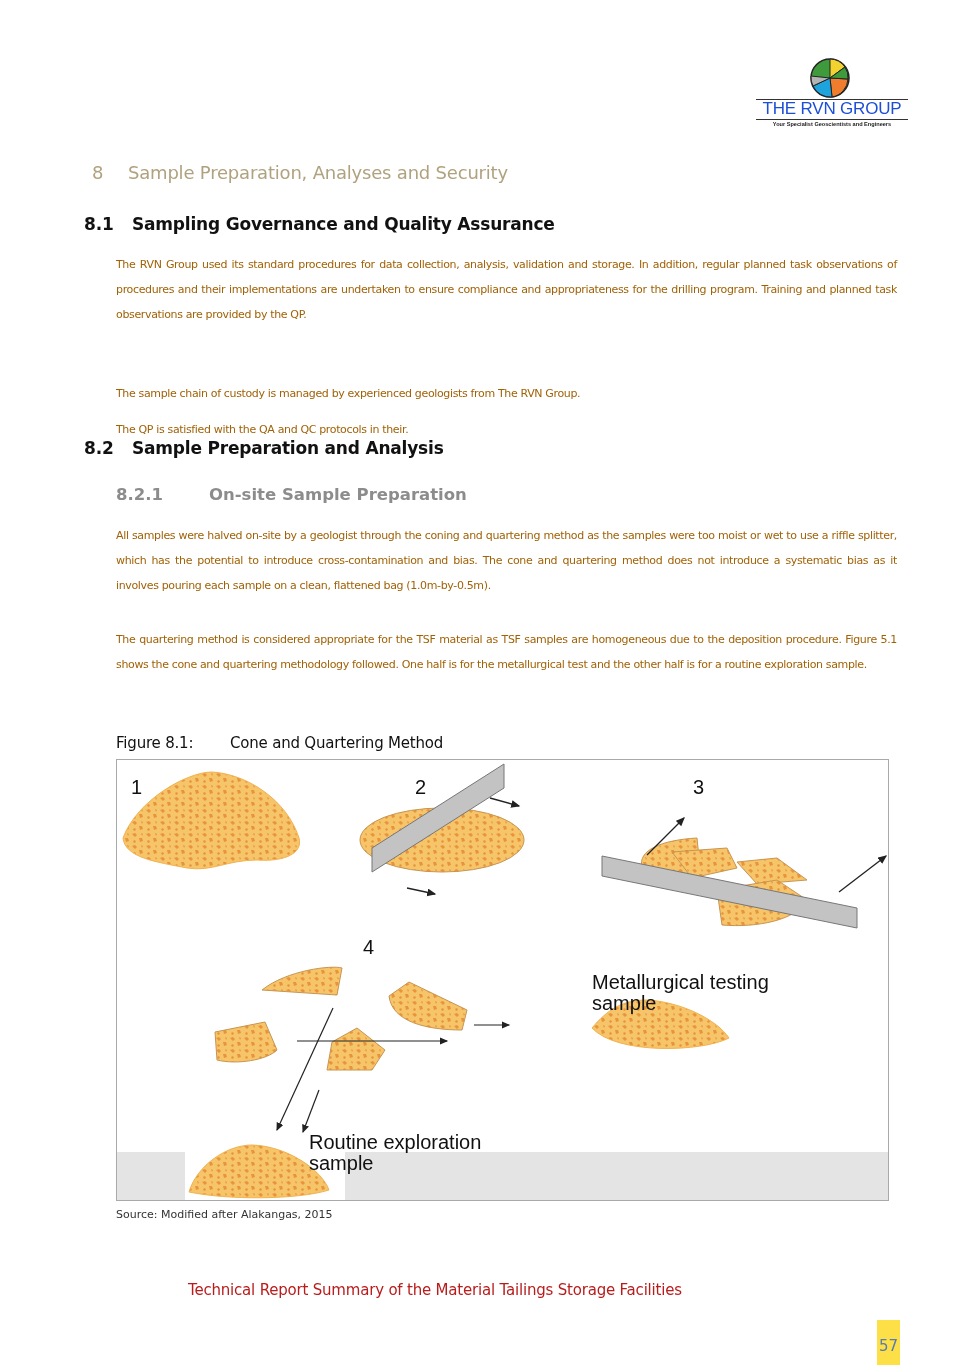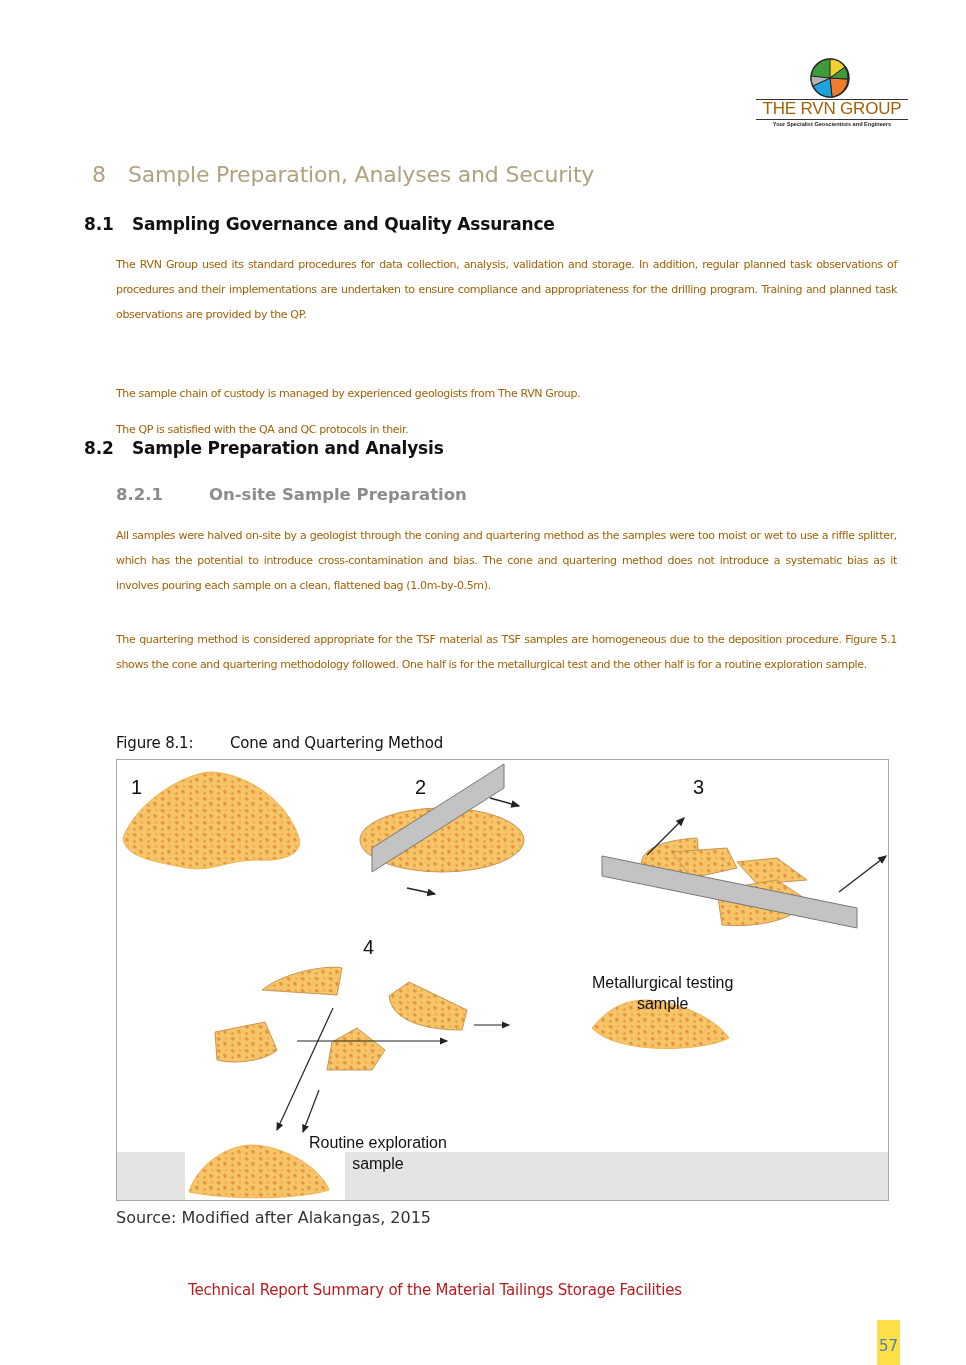--- a/index.html
+++ b/index.html
@@ -6,48 +6,48 @@
   body { width: 966px; height: 1365px; position: relative; overflow: hidden;
          font-family: "DejaVu Sans", sans-serif; color: #1a1a1a; }
   .abs { position: absolute; }
 
   
   .logo { left: 752px; top: 58px; width: 160px; height: 78px; }
   .logo svg.wheel { position: absolute; left: 56px; top: 0; }
   .logo-rule { position: absolute; left: 4px; width: 152px; height: 1px; background: #333; }
   .logo-name { position: absolute; left: 2px; top: 42px; width: 156px; text-align: center;
                font-family: "Liberation Sans", sans-serif; font-size: 17px; letter-spacing: -0.2px;
-               color: #a16207; line-height: 18px; }
+               color: #1d4ed8; line-height: 18px; }
   .logo-tag { position: absolute; left: 2px; top: 63px; width: 156px; text-align: center;
               font-family: "Liberation Sans", sans-serif; font-size: 5.6px; color: #222; font-weight: bold; }
 
   
-  .h1 { left: 92px; top: 162px; font-size: 22px; color: #b0a27f; font-weight: normal;
+  .h1 { left: 92px; top: 162px; font-size: 18px; color: #b0a27f; font-weight: normal;
         letter-spacing: -0.2px; white-space: nowrap; }
   .h1 .num { display: inline-block; width: 36px; }
   .h2 { left: 67px; font-size: 17px; font-weight: bold; color: #111; white-space: nowrap; letter-spacing: -0.2px; margin-left: 17px; }
   .h2 .num { display: inline-block; width: 48px; }
   .h3 { left: 116px; top: 485px; font-size: 16.5px; font-weight: bold; color: #8c8c8c; white-space: nowrap; }
   .h3 .num { display: inline-block; width: 93px; }
 
   .para { left: 116px; width: 781px; font-size: 11px; line-height: 25px; text-align: justify;
           color: #a16207; letter-spacing: -0.35px; }
   .para.single { white-space: nowrap; margin-top: 24px; }
 
   .fig-cap { left: 116px; top: 734px; font-size: 15px; font-weight: normal; color: #111; white-space: nowrap; letter-spacing: -0.2px; }
   .fig-cap .num { display: inline-block; width: 114px; }
 
   .figure { left: 116px; top: 759px; width: 773px; height: 442px; border: 1.5px solid #a9a9a9;
             box-sizing: border-box; background: #fff; overflow: hidden; }
   .figure svg { position: absolute; left: 0; top: 0; }
   .fig-label { position: absolute; font-family: "Liberation Sans", sans-serif; color: #111; }
   .fig-step { font-size: 20px; }
-  .fig-text { font-size: 16px; line-height: 21px; text-align: center; }
+  .fig-text { font-size: 20px; line-height: 21px; }
 
-  .source { left: 116px; top: 1208px; font-size: 16px; color: #333; white-space: nowrap; }
+  .source { left: 116px; top: 1208px; font-size: 11px; color: #333; white-space: nowrap; }
 
   .footer { left: 188px; top: 1281px; font-size: 15px; color: #b91c1c; white-space: nowrap; letter-spacing: -0.2px; }
   .page-num { left: 877px; top: 1320px; font-size: 15px; color: #5a7bb0; background: #fde047; padding: 17px 2px; }
 </style>
 </head>
 <body>
 
 <div class="abs logo">
   <svg class="wheel" width="44" height="40" viewBox="0 0 44 40">
     <circle cx="22" cy="20" r="19" fill="#3f9a3c" stroke="#222" stroke-width="1.5"></circle>

